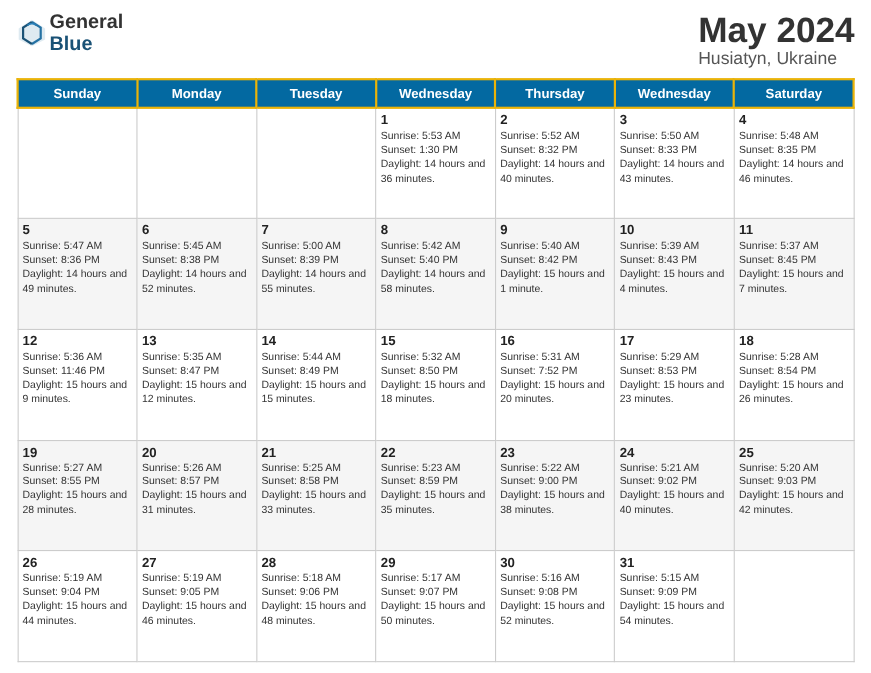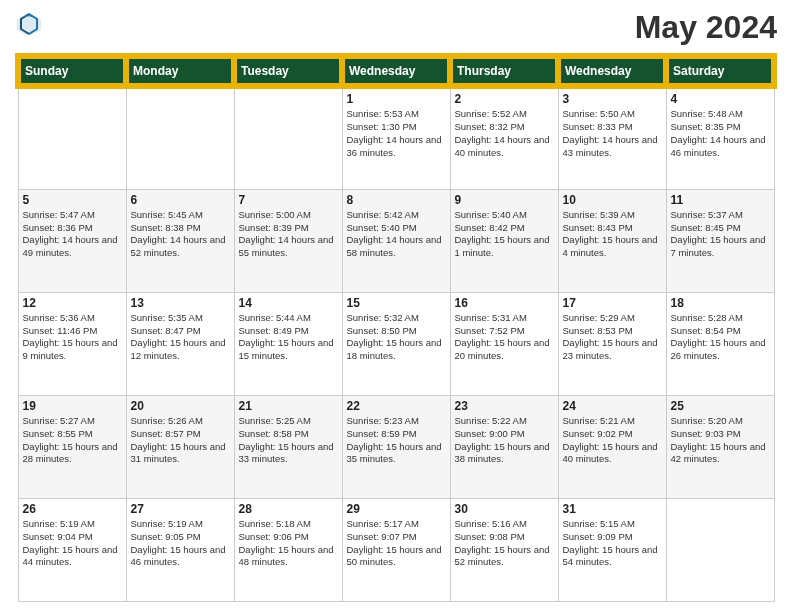--- a/index.html
+++ b/index.html
@@ -64,27 +64,27 @@
       flex: 1;
       display: flex;
       flex-direction: column;
     }
     .cal-table {
       width: 100%;
       border-collapse: collapse;
       flex: 1;
     }
     .cal-table th {
-      background: #14532d;
+      background: #0369a1;
       color: #fff;
       font-size: 12px;
       font-weight: bold;
       padding: 5px 4px;
-      text-align: left;
-      border: 6px solid #eab308;
+      text-align: center;
+      border: 2px solid #eab308;
     }
     .cal-table td {
       border: 1px solid #ccc;
       vertical-align: top;
       padding: 3px 4px;
       font-size: 10px;
       width: 14.28%;
       height: 80px;
       background: #fff;
     }
@@ -112,23 +112,28 @@
 
 <div class="page">
   <div class="header">
     <div class="logo">
       <svg class="logo-icon" viewBox="0 0 28 28">
         <polygon points="14,2 26,10 26,20 14,26 2,20 2,10" fill="#2471a3" opacity="0.15"></polygon>
         <path d="M14 4 L22 9 L22 19 L14 24" fill="none" stroke="#2471a3" stroke-width="2"></path>
         <path d="M14 4 L6 9 L6 19 L14 24" fill="none" stroke="#1a5276" stroke-width="2"></path>
         <path d="M10 7 Q14 4 18 7" fill="none" stroke="#2980b9" stroke-width="1.5"></path>
       </svg>
+      <div class="logo-text">
+        <span class="logo-general">General</span>
+        <span class="logo-blue">Blue</span>
+      </div>
     </div>
     <div class="title-block">
       <div class="month-title">May 2024</div>
+      <div class="location">Husiatyn, Ukraine</div>
     </div>
   </div>
 
   <div class="calendar">
     <table class="cal-table">
       <thead>
         <tr>
         <th>Sunday</th>
             <th>Monday</th>
             <th>Tuesday</th>

